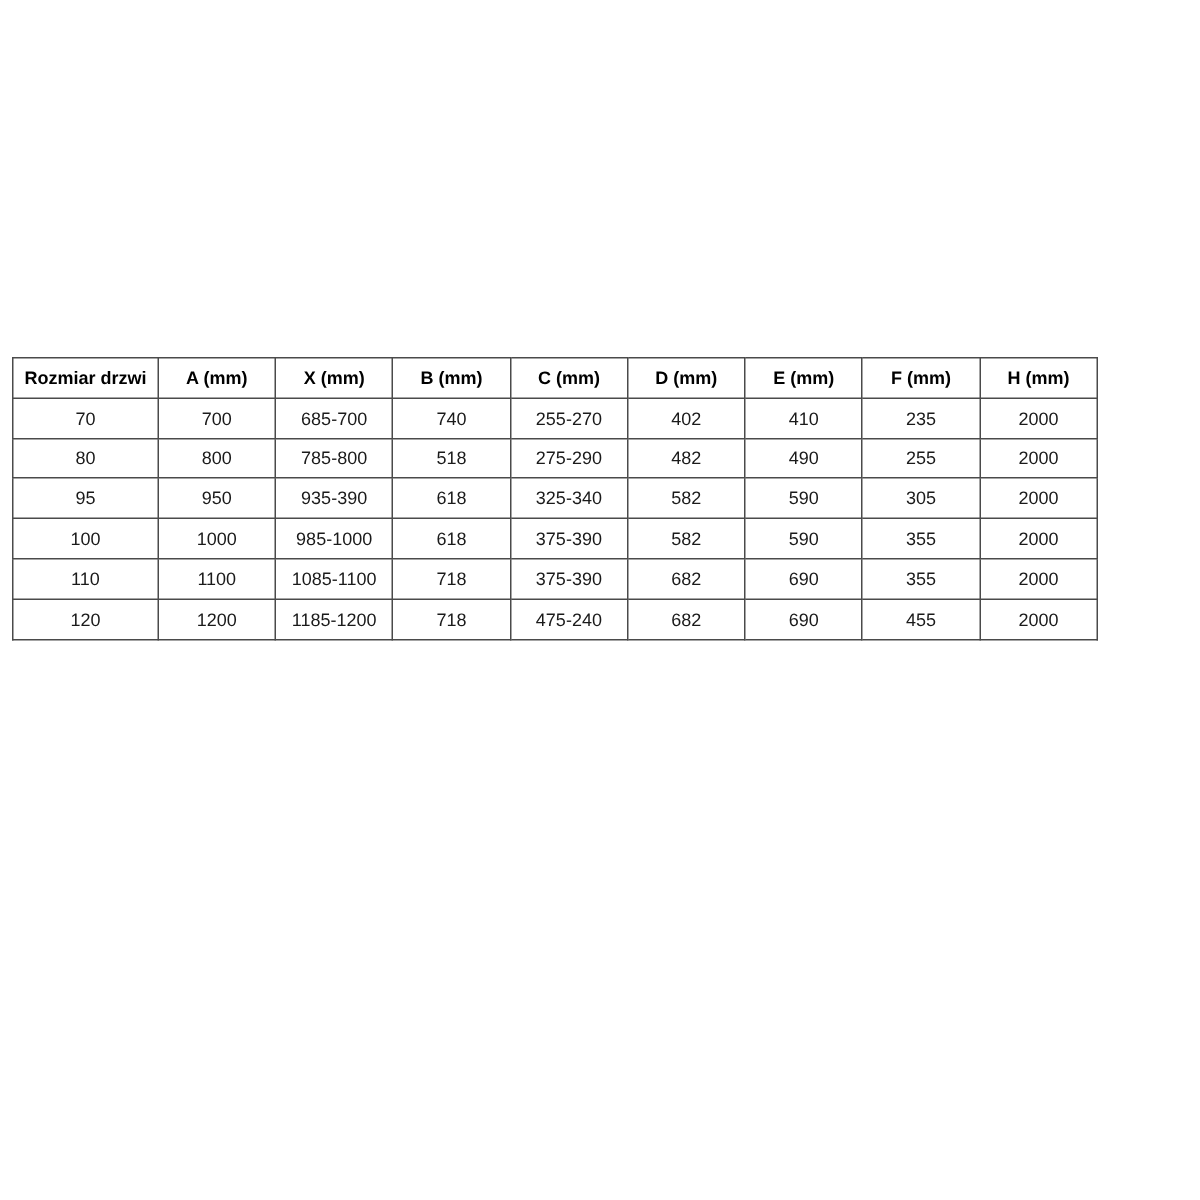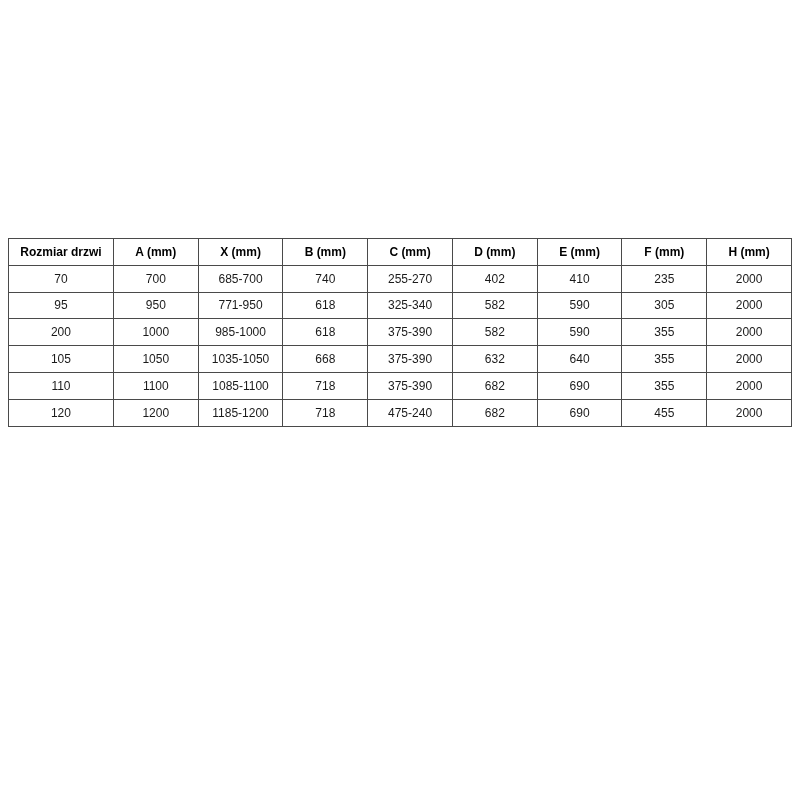--- a/index.html
+++ b/index.html
@@ -14,21 +14,21 @@
     position: relative;
     width: 800px;
     height: 800px;
     background: #ffffff;
     overflow: hidden;
   }
   .table-wrap {
     position: absolute;
     left: 8px;
     top: 238px;
-    width: 784px;
+    width: 724px;
   }
   table.spec-table {
     border-collapse: collapse;
     width: 100%;
     table-layout: fixed;
   }
   table.spec-table th,
   table.spec-table td {
     border: 1px solid #4a4a4a;
     height: 25.8px;
@@ -81,49 +81,49 @@
             <td>700</td>
             <td>685-700</td>
             <td>740</td>
             <td>255-270</td>
             <td>402</td>
             <td>410</td>
             <td>235</td>
             <td>2000</td>
           </tr>
           <tr>
+            <td>80</td>
+            <td>800</td>
+            <td>785-800</td>
+            <td>518</td>
+            <td>275-290</td>
+            <td>482</td>
+            <td>490</td>
+            <td>255</td>
+            <td>2000</td>
+          </tr>
+          <tr>
             <td>95</td>
             <td>950</td>
-            <td>771-950</td>
+            <td>935-390</td>
             <td>618</td>
             <td>325-340</td>
             <td>582</td>
             <td>590</td>
             <td>305</td>
             <td>2000</td>
           </tr>
           <tr>
-            <td>200</td>
+            <td>100</td>
             <td>1000</td>
             <td>985-1000</td>
             <td>618</td>
             <td>375-390</td>
             <td>582</td>
             <td>590</td>
-            <td>355</td>
-            <td>2000</td>
-          </tr>
-          <tr>
-            <td>105</td>
-            <td>1050</td>
-            <td>1035-1050</td>
-            <td>668</td>
-            <td>375-390</td>
-            <td>632</td>
-            <td>640</td>
             <td>355</td>
             <td>2000</td>
           </tr>
           <tr>
             <td>110</td>
             <td>1100</td>
             <td>1085-1100</td>
             <td>718</td>
             <td>375-390</td>
             <td>682</td>

